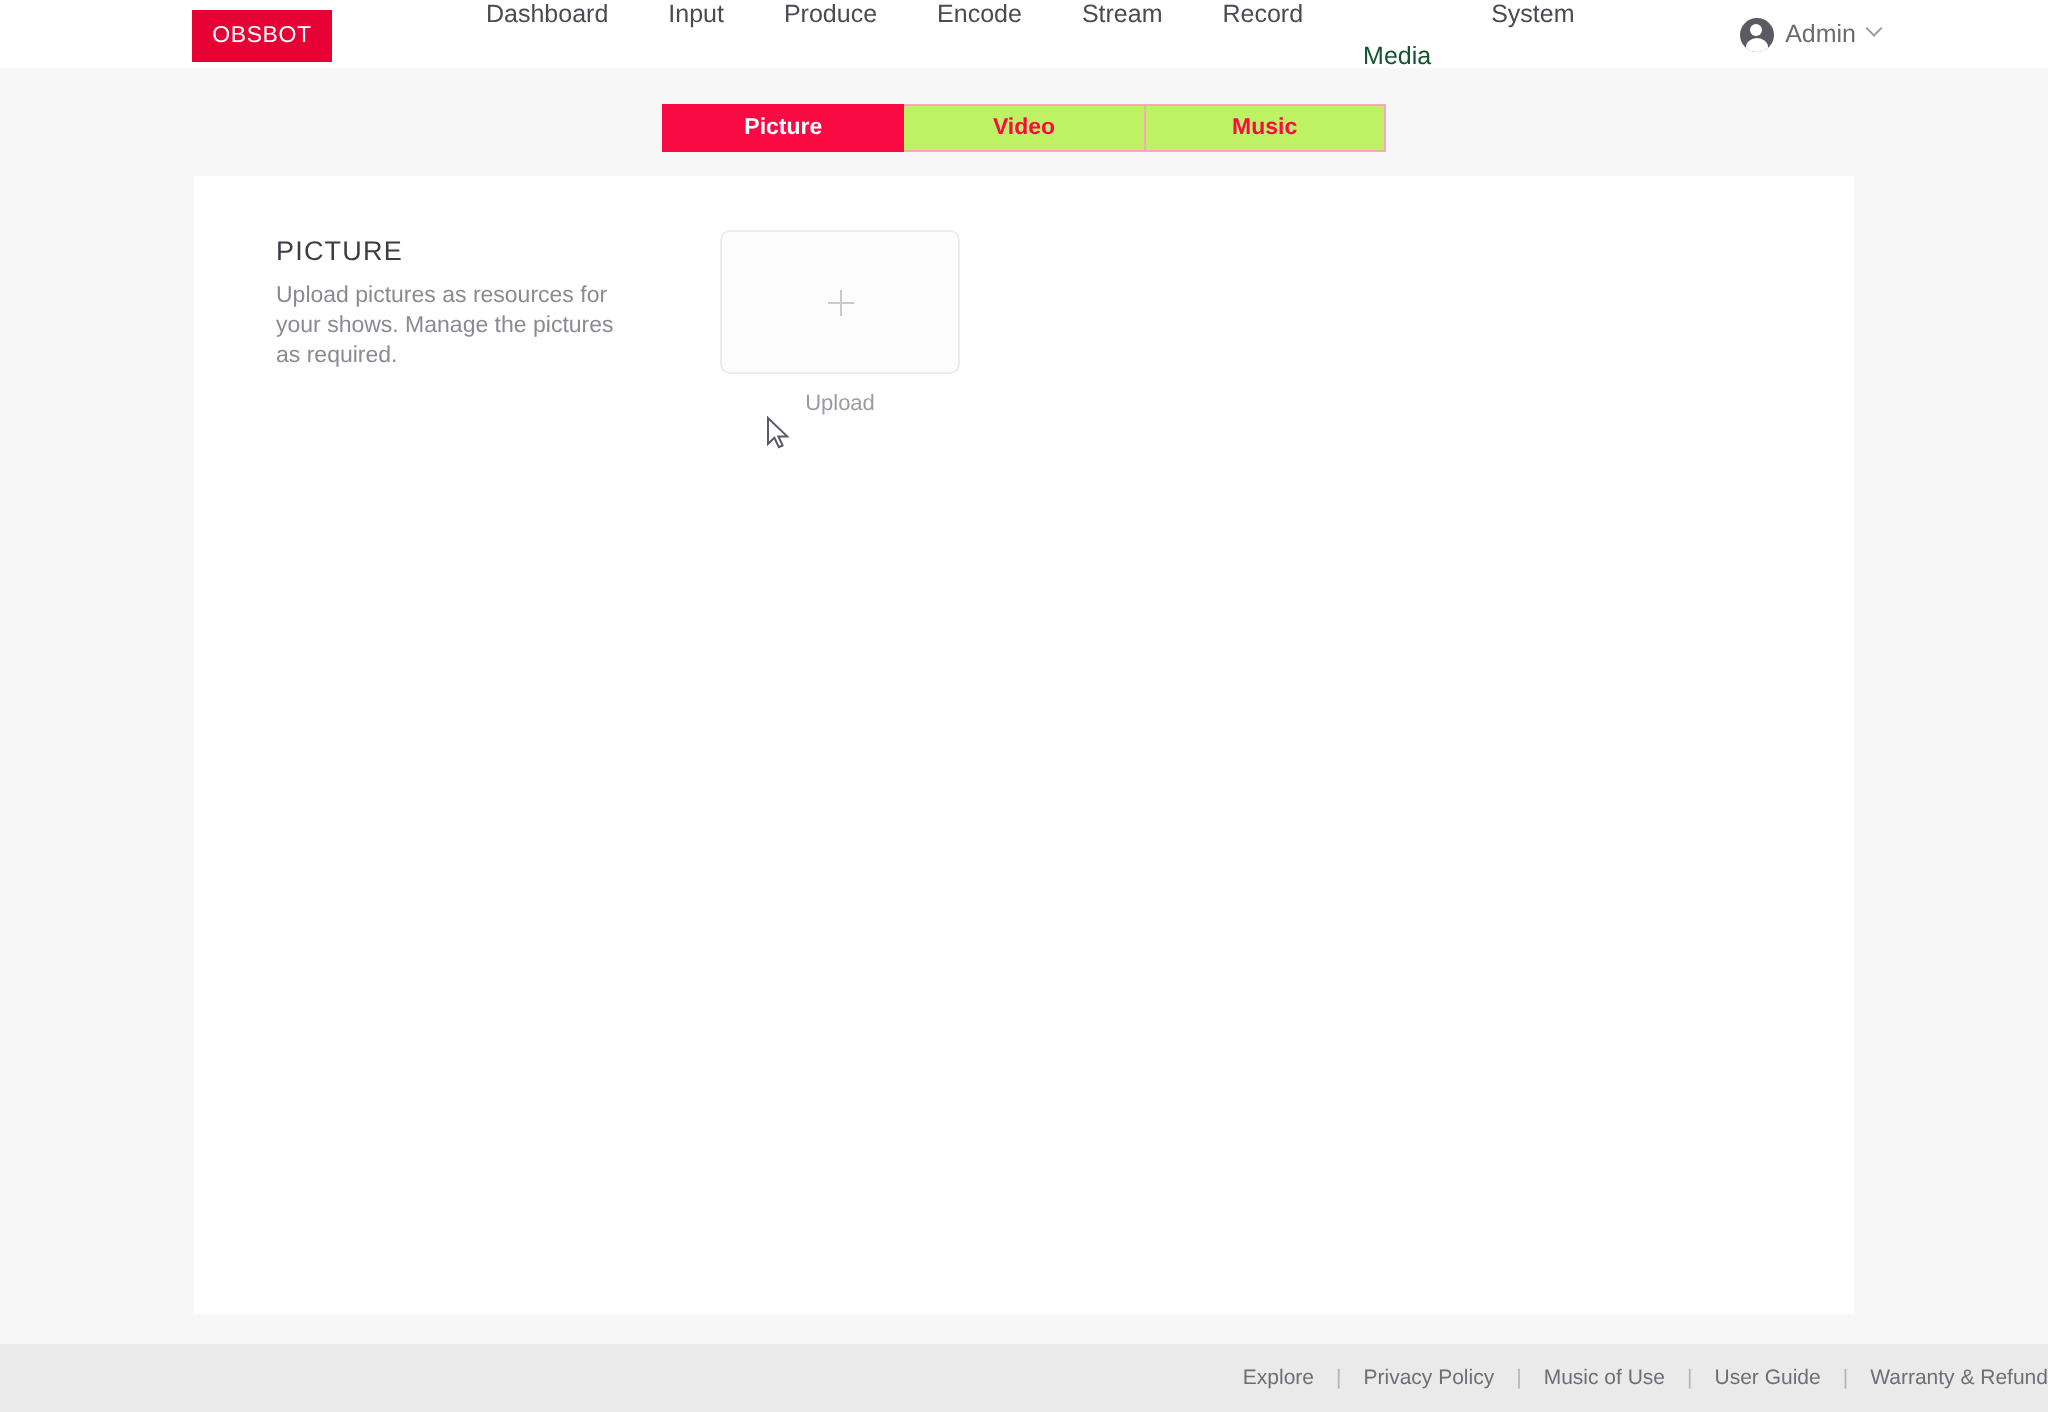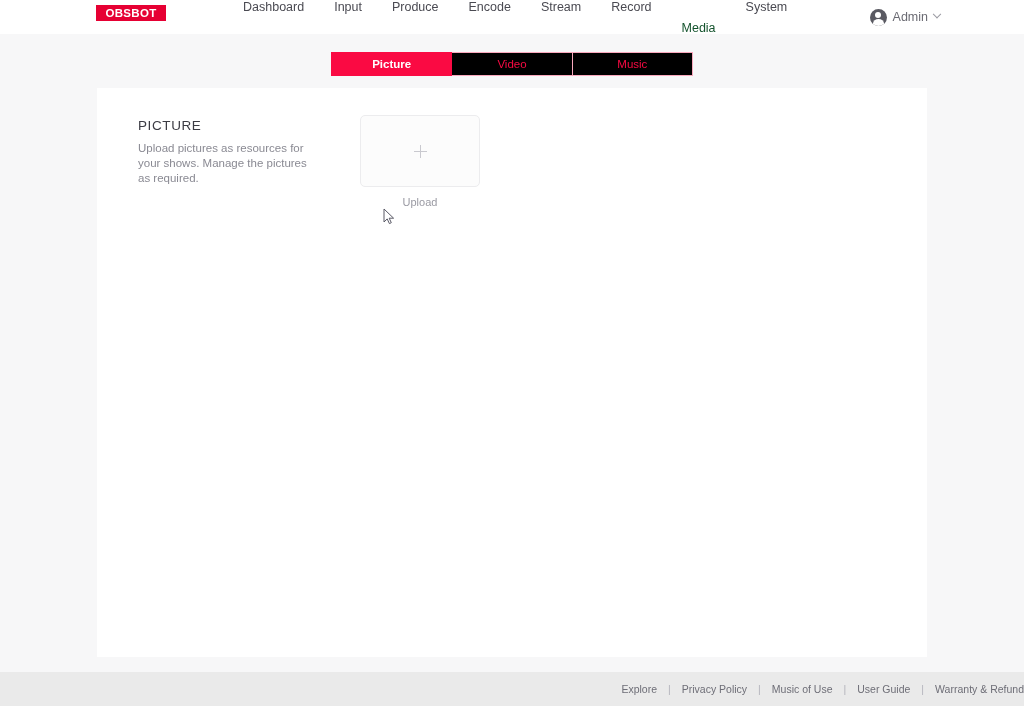--- a/index.html
+++ b/index.html
@@ -12,24 +12,24 @@
 
   
   .header {
     position: absolute; top: 0; left: 0;
     width: 1024px; height: 34px;
     background: #ffffff;
     display: flex; align-items: center;
   }
   .logo {
     position: absolute; left: 96px; top: 5px;
-    width: 70px; height: 16px;
+    width: 70px; height: 26px;
     background: #e60033;
     color: #ffffff;
-    font-size: 11.5px; font-weight: bold;
+    font-size: 11.5px; font-weight: normal;
     letter-spacing: 0.3px;
     display: flex; align-items: center; justify-content: center;
     cursor: pointer;
   }
   .nav {
     position: absolute; left: 228px; top: 0;
     height: 34px;
     display: flex; 
   }
   .nav-item {
@@ -77,22 +77,23 @@
     width: 362px; height: 24px;
     display: flex;
   }
   .tab {
     flex: 1;
     font-size: 11.5px;
     display: flex; align-items: center; justify-content: center;
     cursor: pointer;
     border: 1px solid #f9a8bd;
     border-left: none;
-    background: #000000;
+    background: #bef264;
     color: #fa0a43;
+    font-weight: bold;
   }
   .tab:first-child { border-left: 1px solid #f9a8bd; }
   .tab.active {
     background: #fa0a43;
     border-color: #fa0a43;
     color: #ffffff;
     font-weight: bold;
   }
 
   

